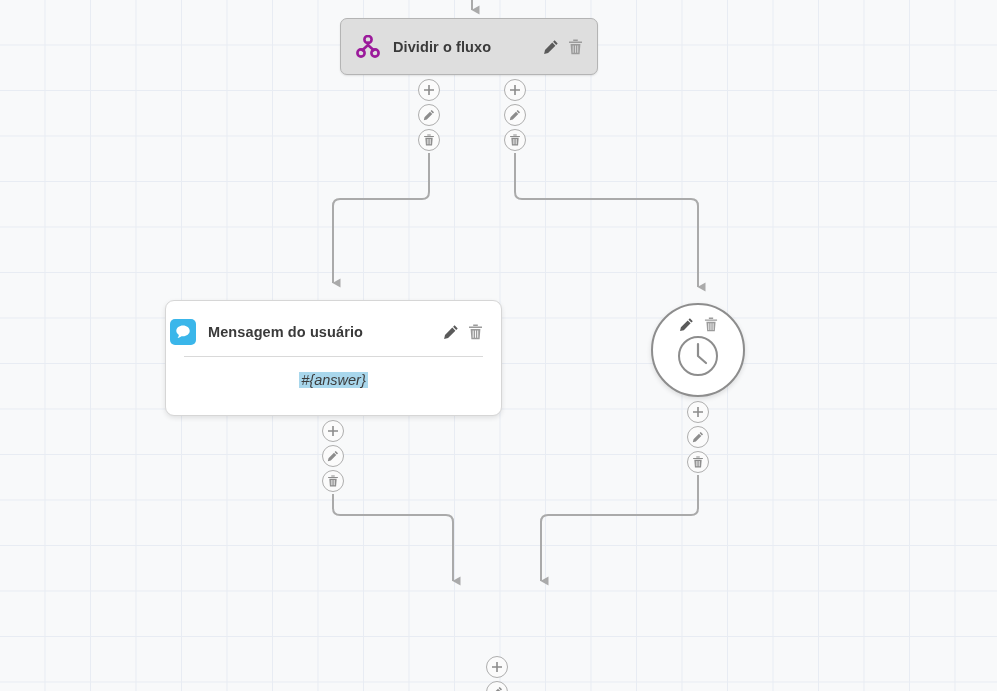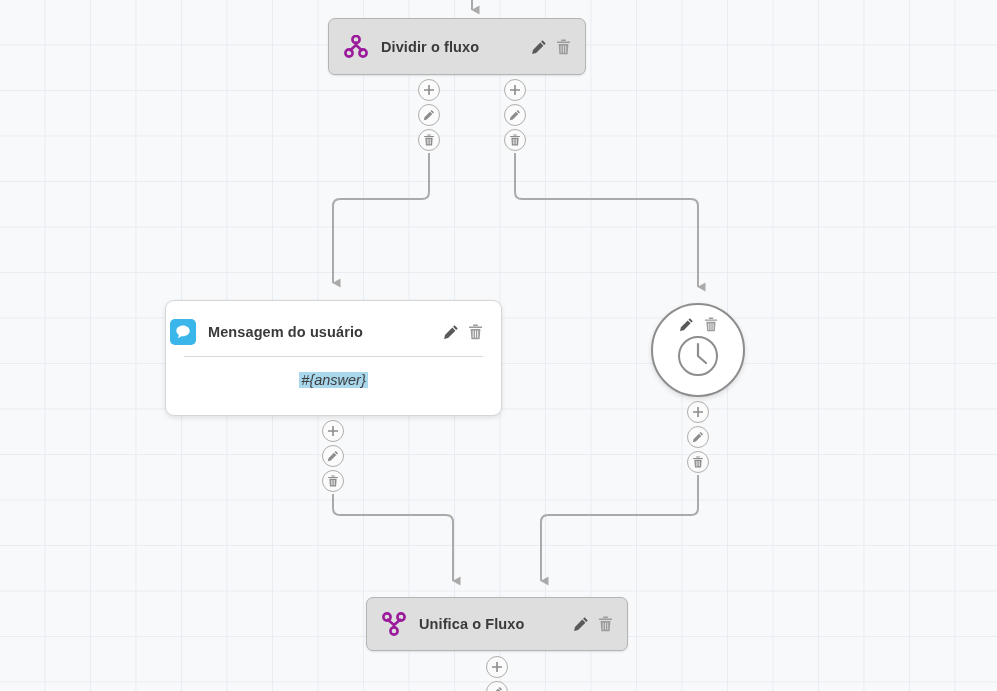--- a/index.html
+++ b/index.html
@@ -173,21 +173,21 @@
       <path d="M429,153 L429,192 Q429,199 422,199 L340,199 Q333,199 333,206 L333,283" marker-end="url(#arw)"></path>
 
       <path d="M515,153 L515,192 Q515,199 522,199 L691,199 Q698,199 698,206 L698,287" marker-end="url(#arw)"></path>
 
       <path d="M333,494 L333,508 Q333,515 340,515 L446,515 Q453,515 453,522 L453,581" marker-end="url(#arw)"></path>
 
       <path d="M698,475 L698,508 Q698,515 691,515 L548,515 Q541,515 541,522 L541,581" marker-end="url(#arw)"></path>
     </g>
   </svg>
 
-  <div class="node node-gray" style="left:328px; top:18px; width:258px; height:57px;">
+  <div class="node node-gray" style="left:340px; top:18px; width:258px; height:57px;">
     <div class="node-row">
       <span class="branch-icon">
         <svg width="26" height="24" viewBox="0 0 26 24">
           <g stroke="#9b1a9b" stroke-width="2.6" fill="none">
             <path d="M13,6.5 L13,10 M13,10 L6.5,16 M13,10 L19.5,16"></path>
           </g>
           <circle cx="13" cy="4.5" r="3.6" fill="none" stroke="#9b1a9b" stroke-width="2.6"></circle>
           <circle cx="6" cy="18" r="3.6" fill="none" stroke="#9b1a9b" stroke-width="2.6"></circle>
           <circle cx="20" cy="18" r="3.6" fill="none" stroke="#9b1a9b" stroke-width="2.6"></circle>
         </svg>
@@ -334,49 +334,20 @@
       </svg>
     </span>
     <span class="handle">
       <svg width="12" height="12" viewBox="0 0 15 16">
         <path d="M5.2,0.6 h4.6 v1.5 h-4.6 z M1,2.6 h13 v1.5 h-13 z M2.6,5 h9.8 l-0.8,10.3 h-8.2 z
                  M4.7,6.6 v7.2 h0.9 v-7.2 z M7,6.6 v7.2 h0.9 v-7.2 z M9.3,6.6 v7.2 h0.9 v-7.2 z"></path>
       </svg>
     </span>
   </div>
 
-  <div class="node node-gray" style="left:366px; top:597px; width:262px; height:54px;">
-    <div class="node-row">
-      <span class="branch-icon">
-        <svg width="26" height="24" viewBox="0 0 26 24">
-          <g stroke="#9b1a9b" stroke-width="2.6" fill="none">
-            <path d="M6,7 L13,13 M20,7 L13,13 M13,13 L13,16"></path>
-          </g>
-          <circle cx="6" cy="5" r="3.6" fill="none" stroke="#9b1a9b" stroke-width="2.6"></circle>
-          <circle cx="20" cy="5" r="3.6" fill="none" stroke="#9b1a9b" stroke-width="2.6"></circle>
-          <circle cx="13" cy="19" r="3.6" fill="none" stroke="#9b1a9b" stroke-width="2.6"></circle>
-        </svg>
-      </span>
-      <span class="node-title">Unifica o Fluxo</span>
-      <span class="node-actions">
-        <span class="act-ico pencil">
-          <svg width="16" height="16" viewBox="0 0 16 16">
-            <path d="M11.6,1.3 l3.1,3.1 l-1.5,1.5 l-3.1,-3.1 z M9.3,3.6 l3.1,3.1 l-7.3,7.3 l-4,0.9 l0.9,-4 z
-                     M2.6,12.2 l1.2,1.2 l-1.9,0.5 z"></path>
-          </svg>
-        </span>
-        <span class="act-ico trash">
-          <svg width="15" height="16" viewBox="0 0 15 16">
-            <path d="M5.2,0.6 h4.6 v1.5 h-4.6 z M1,2.6 h13 v1.5 h-13 z M2.6,5 h9.8 l-0.8,10.3 h-8.2 z
-                     M4.7,6.6 v7.2 h0.9 v-7.2 z M7,6.6 v7.2 h0.9 v-7.2 z M9.3,6.6 v7.2 h0.9 v-7.2 z"></path>
-          </svg>
-        </span>
-      </span>
-    </div>
-  </div>
 
   <div class="handle-stack" style="left:486px; top:656px;">
     <span class="handle">
       <svg width="12" height="12" viewBox="0 0 12 12">
           <path d="M5.2,1 h1.6 v4.2 h4.2 v1.6 h-4.2 v4.2 h-1.6 v-4.2 h-4.2 v-1.6 h4.2 z"></path>
         </svg>
     </span>
     <span class="handle">
       <svg width="12" height="12" viewBox="0 0 16 16">
         <path d="M11.6,1.3 l3.1,3.1 l-1.5,1.5 l-3.1,-3.1 z M9.3,3.6 l3.1,3.1 l-7.3,7.3 l-4,0.9 l0.9,-4 z"></path>

